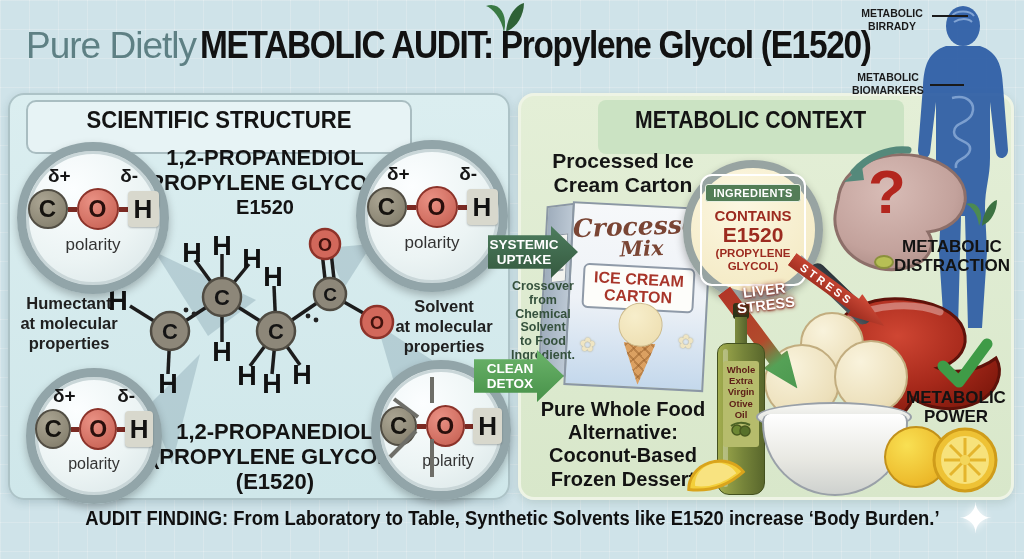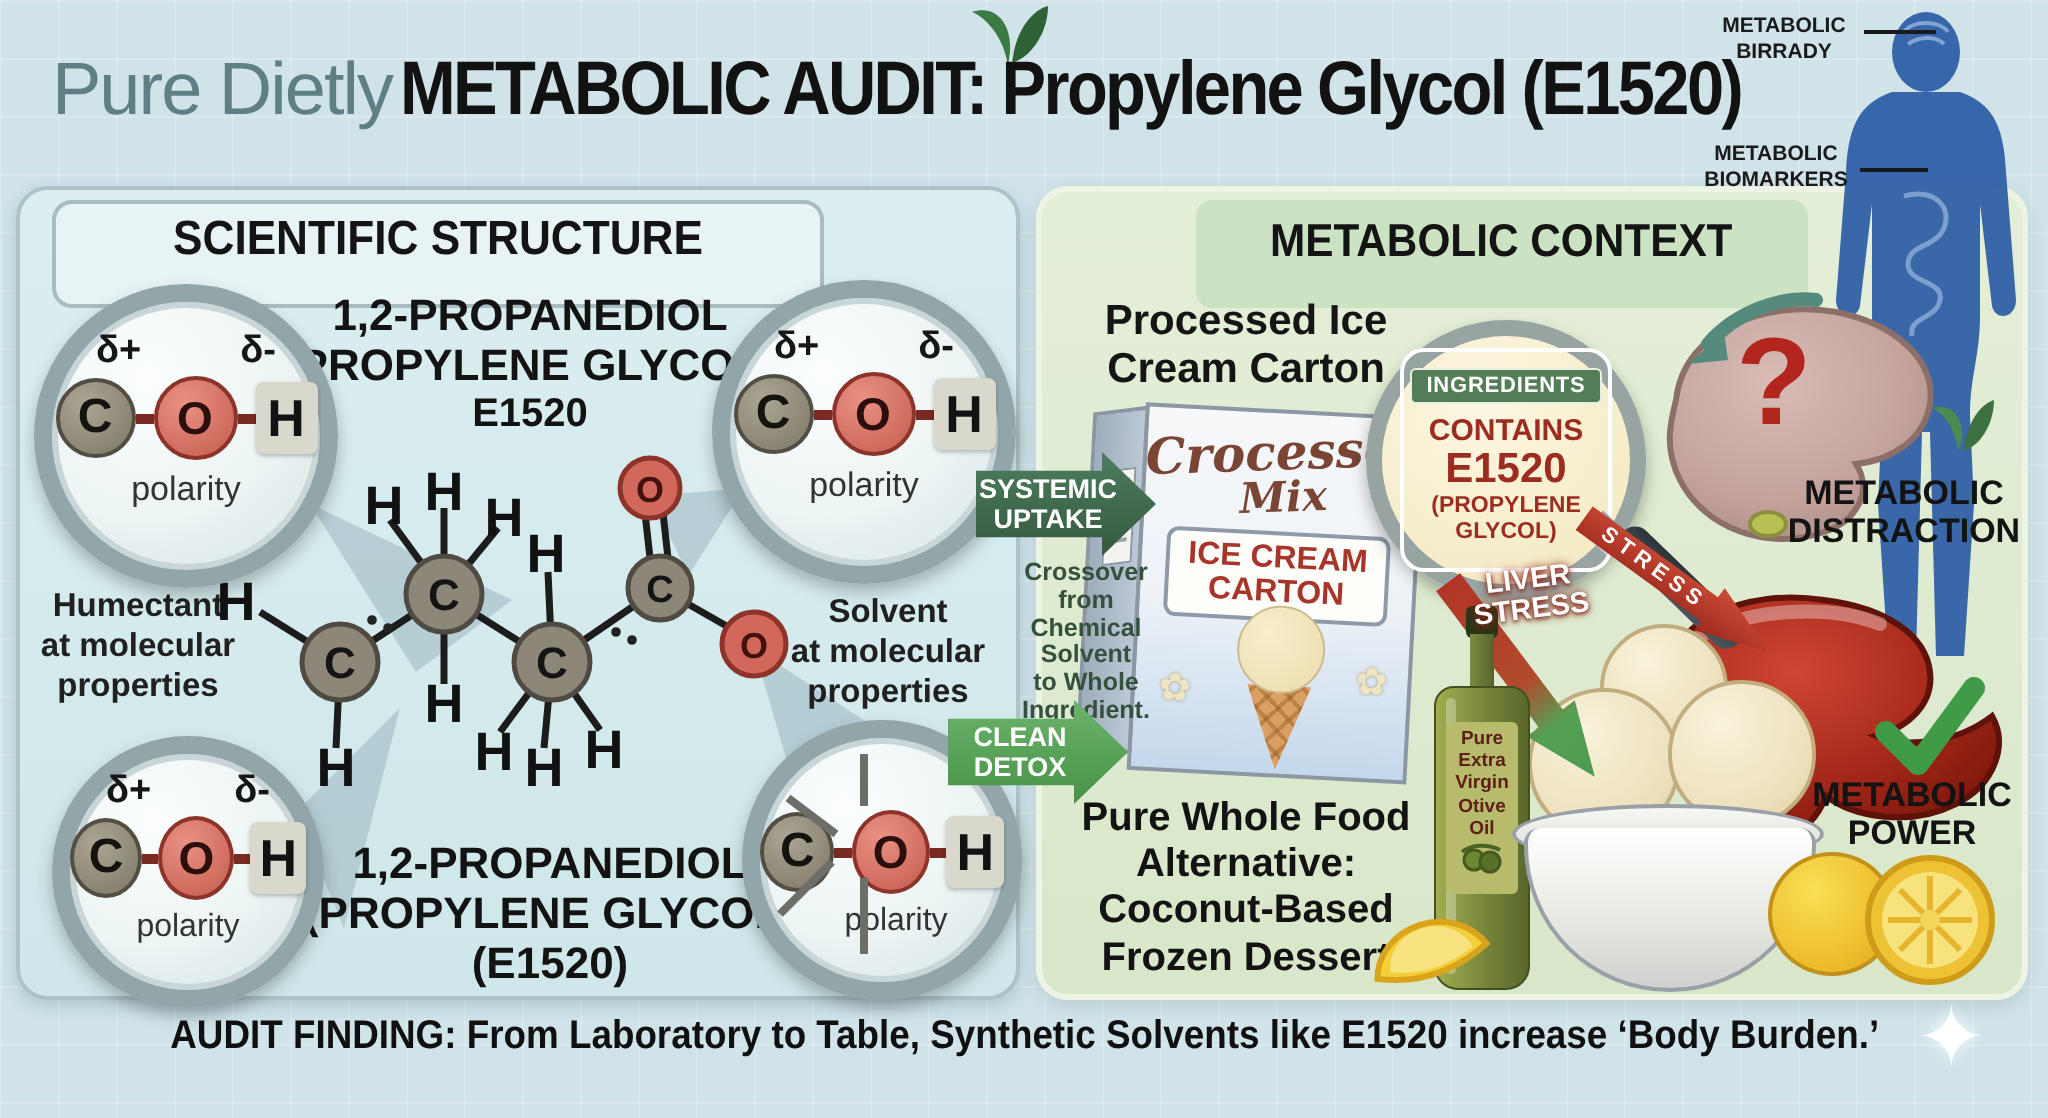--- a/index.html
+++ b/index.html
@@ -357,21 +357,21 @@
 
   <div class="abs flow-arrow flow-uptake">
     <span>SYSTEMIC</span>
     <span>UPTAKE</span>
   </div>
   <div class="abs crossover">
     <div>Crossover</div>
     <div>from</div>
     <div>Chemical</div>
     <div>Solvent</div>
-    <div>to Whole</div>
+    <div>to Food</div>
     <div>Ingredient.</div>
   </div>
   <div class="abs proc-label">
     <div>Processed Ice</div>
     <div>Cream Carton</div>
   </div>
 
   <div class="abs flow-arrow flow-detox">
     <span>CLEAN</span>
     <span>DETOX</span>
@@ -474,21 +474,21 @@
     <div>METABOLIC</div>
     <div>POWER</div>
   </div>
 
   <div class="abs bottle">
     <div class="bottle-cap"></div>
     <div class="bottle-neck"></div>
     <div class="bottle-body"></div>
     <div class="bottle-shine"></div>
     <div class="bottle-label">
-      <div>Pure</div>
+      <div>Whole</div>
       <div>Extra</div>
       <div>Virgin</div>
       <div>Otive</div>
       <div>Oil</div>
       <svg width="26" height="18" viewBox="0 0 26 18">
         <path d="M3,6 C8,2 16,2 22,5" stroke="#4c6326" stroke-width="2" fill="none"></path>
         <circle cx="9" cy="10" r="5" fill="#6d8733" stroke="#48591f" stroke-width="1.5"></circle>
         <circle cx="17" cy="11" r="5" fill="#57702a" stroke="#48591f" stroke-width="1.5"></circle>
       </svg>
     </div>

